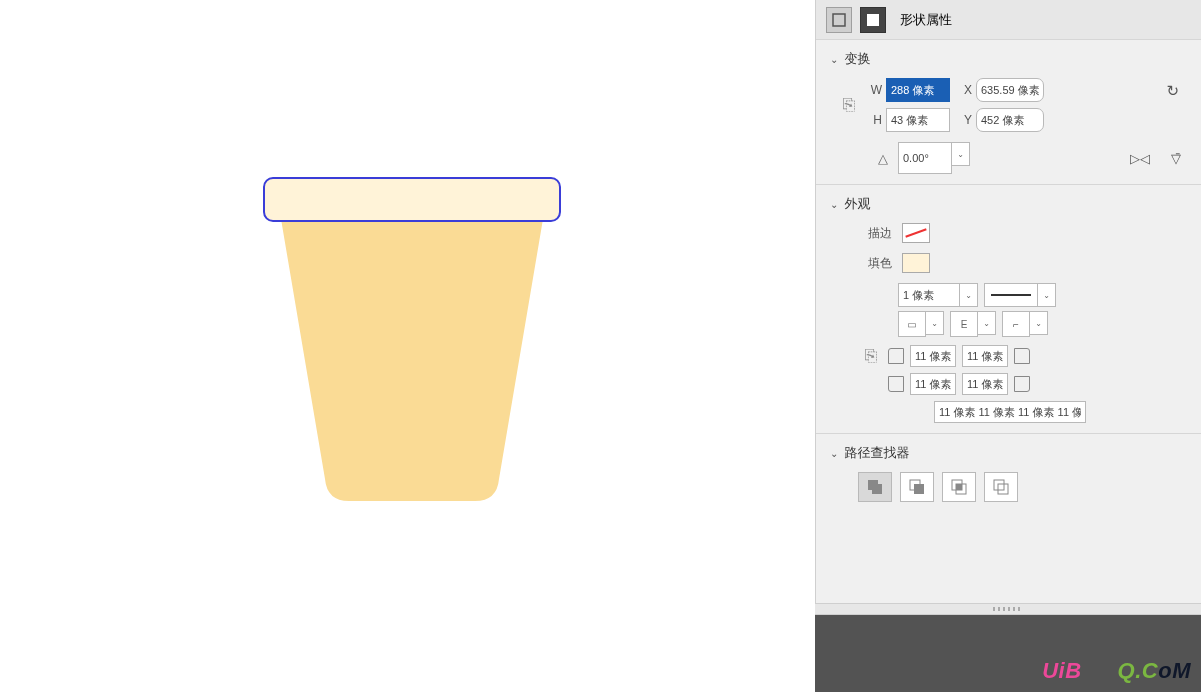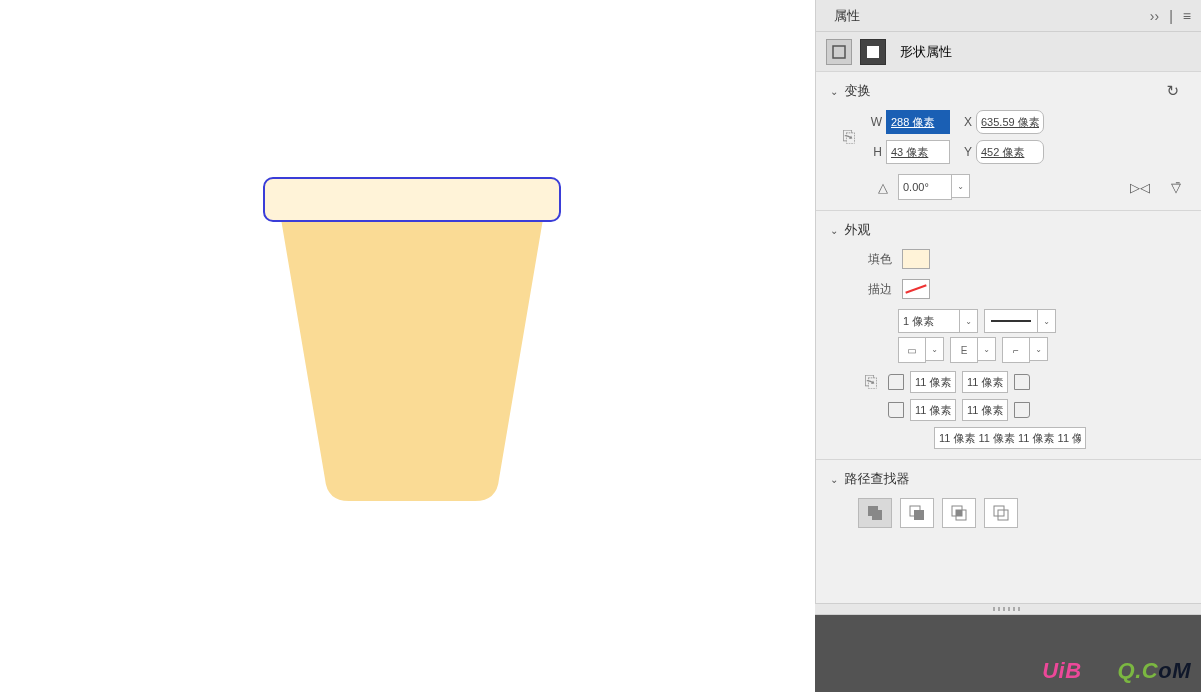--- a/index.html
+++ b/index.html
@@ -21,25 +21,25 @@
 .sq-btn{width:26px;height:26px;display:flex;align-items:center;justify-content:center;background:#cfcfcf;border:1px solid #9f9f9f;}
 .sq-btn.dark{background:#444;border-color:#333;color:#fff;}
 .p-sub-label{font-size:13px;color:#000000;margin-left:6px;}
 .section{border-bottom:1px solid #d6d6d6;padding:10px 14px;}
 .sec-head{display:flex;align-items:center;gap:6px;font-size:13px;color:#333;margin-bottom:10px;cursor:pointer;}
 .chev{font-size:10px;color:#555;}
 .sec-row{display:flex;align-items:center;margin-bottom:10px;gap:8px;}
 .link-c{width:22px;display:flex;justify-content:center;color:#888;font-size:16px;}
 .fld{display:flex;align-items:center;gap:4px;}
 .fld-l{font-size:12px;color:#555;width:14px;text-align:right;}
-.fld-i{width:64px;height:24px;border:1px solid #b9b9b9;background:#fff;font-size:11px;padding:0 4px;color:#444;text-decoration:underline;}
+.fld-i{width:64px;height:24px;border:1px solid #b9b9b9;background:#fff;font-size:11px;padding:0 4px;color:#444;}
 .fld-i.sel{background:#1a5fb4;color:#fff;border-color:#1a5fb4;}
 .fld-w{width:68px;border-radius:7px;}
 .angle-row{display:flex;align-items:center;gap:10px;padding-left:48px;}
-.ang-i{width:54px;height:26px;border:1px solid #b9b9b9;background:#fff;font-size:11px;padding:0 4px;color:#444;}
+.ang-i{width:54px;height:32px;border:1px solid #b9b9b9;background:#fff;font-size:11px;padding:0 4px;color:#444;}
 .dd-arrow{width:18px;height:24px;border:1px solid #b9b9b9;background:#fff;display:flex;align-items:center;justify-content:center;font-size:8px;color:#666;border-left:none;}
 .flip-btn{width:22px;height:22px;display:flex;align-items:center;justify-content:center;color:#555;font-size:13px;}
 .reset-btn{position:absolute;right:22px;top:82px;color:#555;font-size:15px;}
 .swatch-row{display:flex;align-items:center;gap:10px;padding-left:38px;margin-bottom:10px;}
 .swatch-l{font-size:12px;color:#555;}
 .swatch{width:28px;height:20px;border:1px solid #aaa;}
 .swatch.fill{background:#fff3d8;}
 .swatch.stroke{background:#fff;position:relative;}
 .swatch.stroke::after{content:"";position:absolute;left:2px;top:8px;right:2px;height:2px;background:#e33;transform:rotate(-20deg);}
 .stroke-ctrl{display:flex;align-items:center;gap:6px;padding-left:68px;margin-bottom:4px;}
@@ -69,28 +69,20 @@
 <div class="canvas">
   <svg class="cup-body" style="left:281px;top:219px;" width="262" height="282" viewBox="0 0 262 282">
     <path d="M0 0 L262 0 L218 260 Q216 282 194 282 L68 282 Q46 282 44 260 Z" fill="#fadb95"></path>
   </svg>
   <div class="cup-lid"></div>
 </div>
 
 <div class="annotation">fff3d8</div>
 
 <div class="panel">
-  <div class="p-header">
-    <span class="p-tab">属性</span>
-    <div class="p-header-icons">
-      <span>››</span>
-      <span>|</span>
-      <span>≡</span>
-    </div>
-  </div>
   <div class="p-sub">
     <div class="sq-btn">
         <svg width="14" height="14">
           <rect x="1" y="1" width="12" height="12" fill="none" stroke="#555" stroke-width="1.5"></rect>
         </svg>
       </div>
     <div class="sq-btn dark">
         <svg width="14" height="14">
           <rect x="1" y="1" width="12" height="12" fill="#fff"></rect>
         </svg>
@@ -139,26 +131,26 @@
       </div>
     </div>
   </div>
 
   <div class="section">
     <div class="sec-head">
       <span class="chev">⌄</span>
       <span>外观</span>
     </div>
     <div class="swatch-row">
+      <span class="swatch-l">描边</span>
+      <div class="swatch stroke"></div>
+    </div>
+    <div class="swatch-row">
       <span class="swatch-l">填色</span>
       <div class="swatch fill"></div>
-    </div>
-    <div class="swatch-row">
-      <span class="swatch-l">描边</span>
-      <div class="swatch stroke"></div>
     </div>
     <div class="stroke-ctrl">
       <div style="display:flex;">
         <input class="sw-i" value="1 像素" style="">
         <div class="dd-arrow">⌄</div>
       </div>
       <div style="display:flex;">
         <div class="stroke-style">
             <div class="stroke-line"></div>
           </div>

